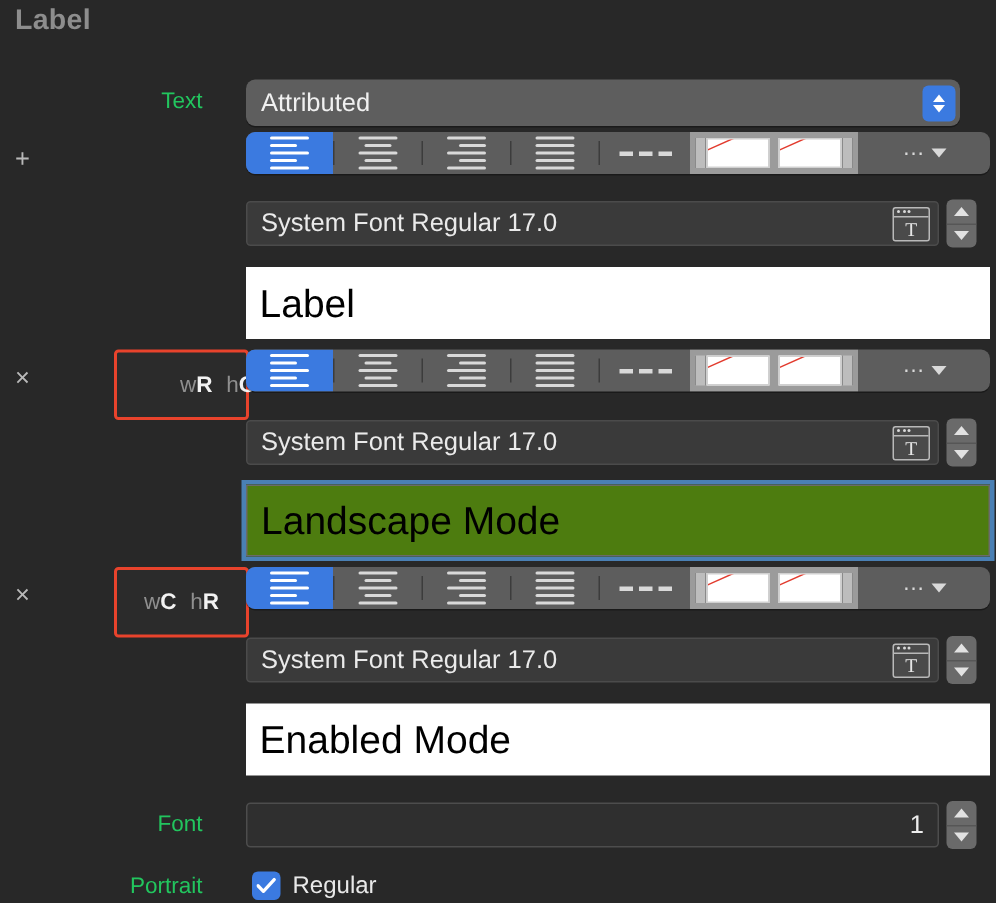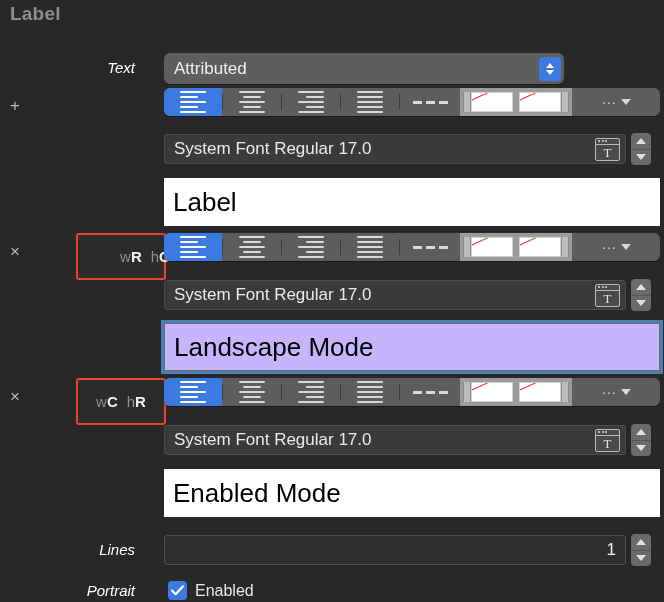--- a/index.html
+++ b/index.html
@@ -24,24 +24,23 @@
     font-size: 19px;
     font-weight: bold;
     color: #8d8d8d;
     letter-spacing: 0.2px;
   }
 
   
   .row-label {
     position: absolute;
     font-size: 15px;
-    color: #ffffff;
+    color: #22c55e;
     text-align: right;
     white-space: nowrap;
-    font-style: italic;
   }
 
   
   .gutter-btn {
     position: absolute;
     width: 22px;
     height: 22px;
     display: flex;
     align-items: center;
     justify-content: center;
@@ -304,21 +303,21 @@
     font-size: 26px;
     overflow: hidden;
     white-space: nowrap;
   }
   .textarea.focused {
     border: 3px solid #4a80b4;
     background: #4a80b4;
     padding: 0;
   }
   .textarea.focused .inner {
-    background: #c4b5fd;
+    background: #4d7c0f;
     width: 100%;
     height: 100%;
     display: flex;
     align-items: center;
     padding-left: 9px;
     box-sizing: border-box;
     border: 1px solid #6b6b6b;
   }
 
   
@@ -375,21 +374,21 @@
 <body>
 
 <div class="panel-title">Label</div>
 
 <div class="gutter-btn" style="left:4px; top:94px;">+</div>
 <div class="gutter-btn" style="left:4px; top:240px;">×</div>
 <div class="gutter-btn" style="left:4px; top:385px;">×</div>
 
 <div class="row-label" style="left:60px; top:59px; width:75px;">Text</div>
 
-<div class="popup" style="left:164px; top:53px; width:400px; height:31px;">
+<div class="popup" style="left:164px; top:53px; width:476px; height:31px;">
   <span class="popup-text">Attributed</span>
   <span class="popup-chevron">
     <span class="chev-up"></span>
     <span class="chev-dn"></span>
   </span>
 </div>
 
 <div class="seg" style="left:164px; top:88px; width:496px;">
   <div class="seg-item sel" style="width:58px;">
     <span class="align-glyph ag-left">
@@ -654,33 +653,33 @@
   <div class="divider"></div>
   <div>
       <span class="st-dn"></span>
     </div>
 </div>
 
 <div class="textarea" style="left:164px; top:469px; width:496px; height:48px;">
   <span>Enabled Mode</span>
 </div>
 
-<div class="row-label" style="left:60px; top:541px; width:75px;">Lines</div>
+<div class="row-label" style="left:60px; top:541px; width:75px;">Font</div>
 <div class="numfield" style="left:164px; top:535px; width:462px; height:30px;">
   <span>1</span>
 </div>
 <div class="stepper" style="left:631px; top:534px;">
   <div>
       <span class="st-up"></span>
     </div>
   <div class="divider"></div>
   <div>
       <span class="st-dn"></span>
     </div>
 </div>
 
 <div class="row-label" style="left:40px; top:582px; width:95px;">Portrait</div>
 <div class="checkbox" style="left:168px; top:581px;">
   <svg width="13" height="11" viewBox="0 0 13 11">
     <path d="M1 5.5 L4.6 9.2 L11.8 1.4" stroke="#ffffff" stroke-width="2.2" fill="none" stroke-linecap="round" stroke-linejoin="round"></path>
   </svg>
 </div>
-<div class="cb-label" style="left:195px; top:582px;">Enabled</div>
+<div class="cb-label" style="left:195px; top:582px;">Regular</div>
 
 </body></html>

